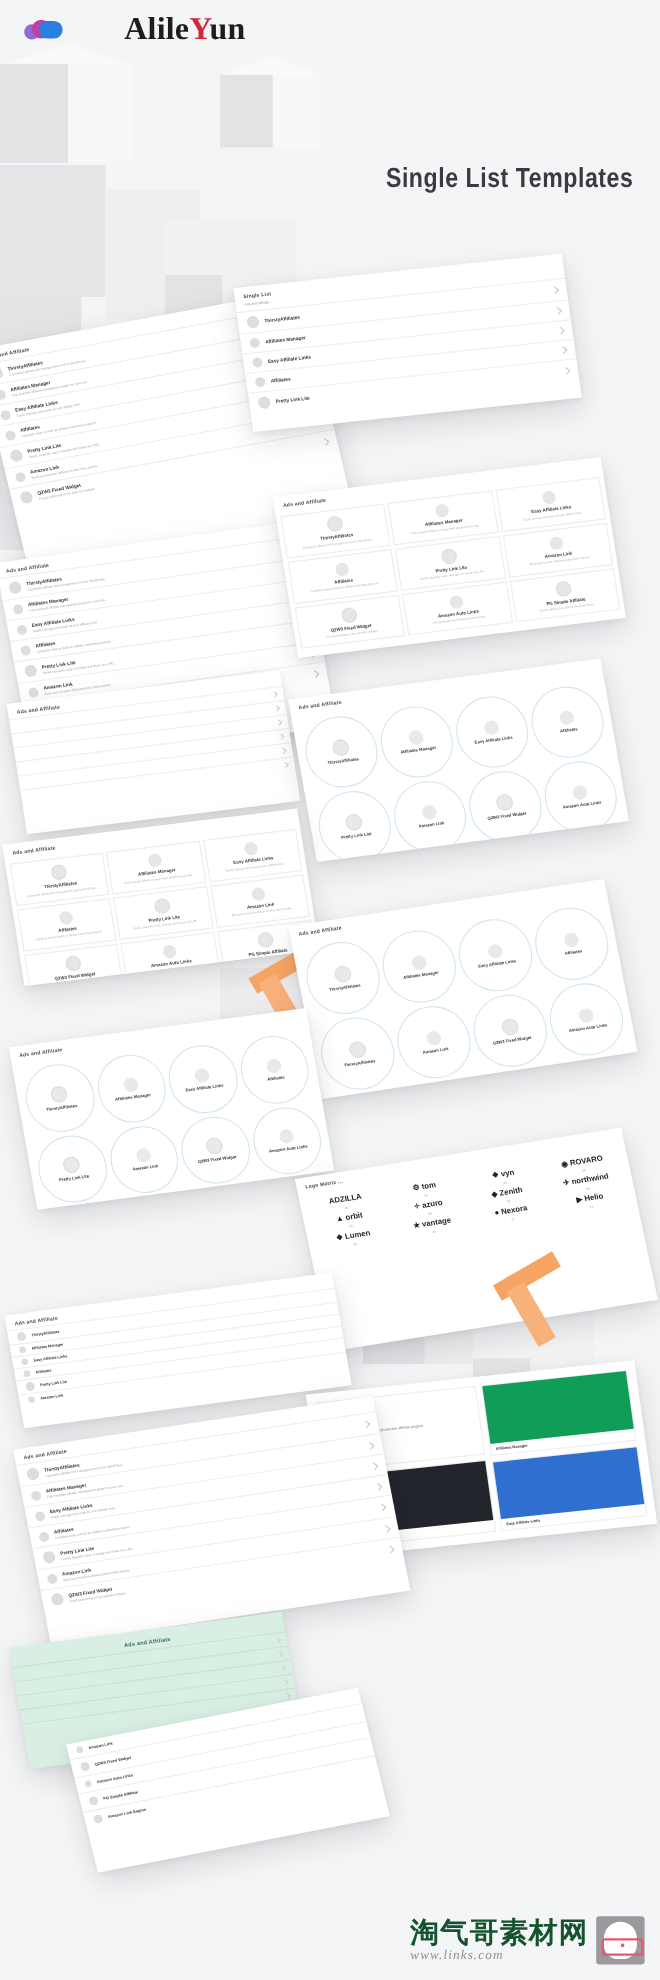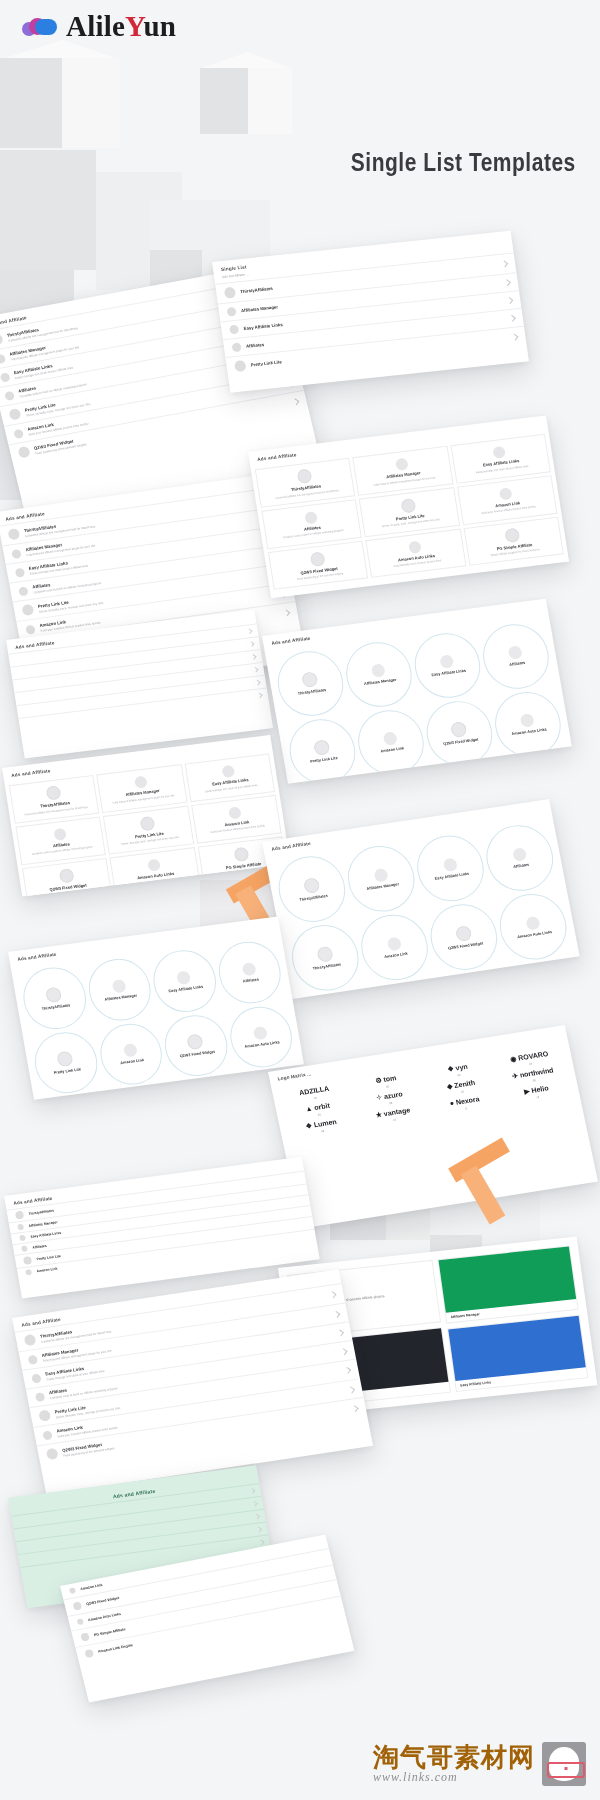--- a/index.html
+++ b/index.html
@@ -15,21 +15,21 @@
   .iso.l{background:#e2e3e5;}
   .iso.d{background:#d8d9db;}
   .iso.w{background:#fafafa;}
 
   
   .logo-wrap{position:absolute;left:22px;top:10px;display:flex;align-items:center;gap:6px;z-index:40;}
   .logo-cloud{position:relative;width:38px;height:22px;}
   .logo-cloud .c1{position:absolute;left:0;top:6px;width:14px;height:14px;border-radius:50%;background:#8e6bd8;}
   .logo-cloud .c2{position:absolute;left:7px;top:2px;width:17px;height:17px;border-radius:50%;background:#c13f9e;}
   .logo-cloud .c3{position:absolute;left:13px;top:3px;width:22px;height:16px;border-radius:11px;background:#2a7fe0;}
-  .logo-text{font-family:"Liberation Serif", serif;font-size:29px;font-weight:bold;color:#1d1d20;letter-spacing:.2px;}
+  .logo-text{font-family:"Liberation Serif", serif;font-size:29px;font-weight:bold;color:#1d1d20;letter-spacing:.2px;margin-left:47px;}
   .logo-text .accent{color:#d2283a;}
 
   .page-title{
     position:absolute;right:24px;top:148px;z-index:40;
     font-family:"Liberation Sans", sans-serif;
     font-size:25px;font-weight:bold;color:#3b3b3f;
     letter-spacing:.6px;
     transform:scaleX(.84);transform-origin:right center;
     white-space:nowrap;
   }
@@ -96,21 +96,21 @@
   .teal{background:#d9efe4;}
   .teal .mhead{color:#2f6f56;}
 
   
   .photo{width:100%;height:100%;}
   .p-dark{background:#22252b;}
   .p-green{background:#0f9d58;}
   .p-blue{background:#2f6fd0;}
 
   .wm{position:absolute;right:14px;bottom:14px;display:flex;align-items:center;gap:7px;z-index:60;}
-  .wm .cn{font-family:"DejaVu Sans", sans-serif;font-weight:bold;font-size:26px;color:#a16207;letter-spacing:1px;line-height:1;}
+  .wm .cn{font-family:"DejaVu Sans", sans-serif;font-weight:bold;font-size:26px;color:#14532d;letter-spacing:1px;line-height:1;}
   .wm .url{font-family:"Liberation Serif", serif;font-style:italic;font-size:12px;color:#8e8e92;letter-spacing:1px;}
   .wm .face{width:44px;height:44px;background:#9a9a9e;border-radius:3px;position:relative;}
   .wm .face .head{position:absolute;left:7px;top:5px;width:30px;height:34px;background:#fff;border-radius:15px 15px 13px 13px;}
   .wm .face .gl{position:absolute;left:5px;top:20px;width:34px;height:12px;border:2px solid #e05a6b;border-radius:3px;background:transparent;}
   .wm .face .gl:after{content:"";position:absolute;left:50%;top:3px;width:3px;height:3px;background:#e05a6b;transform:translateX(-50%);}
 </style>
 </head>
 <body>
 
 <div class="stage">

